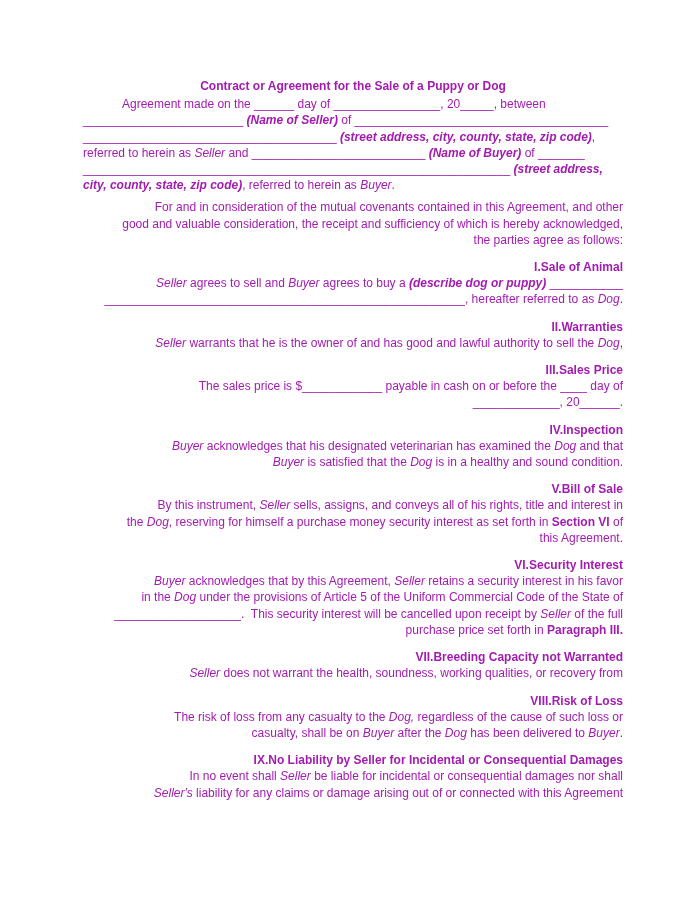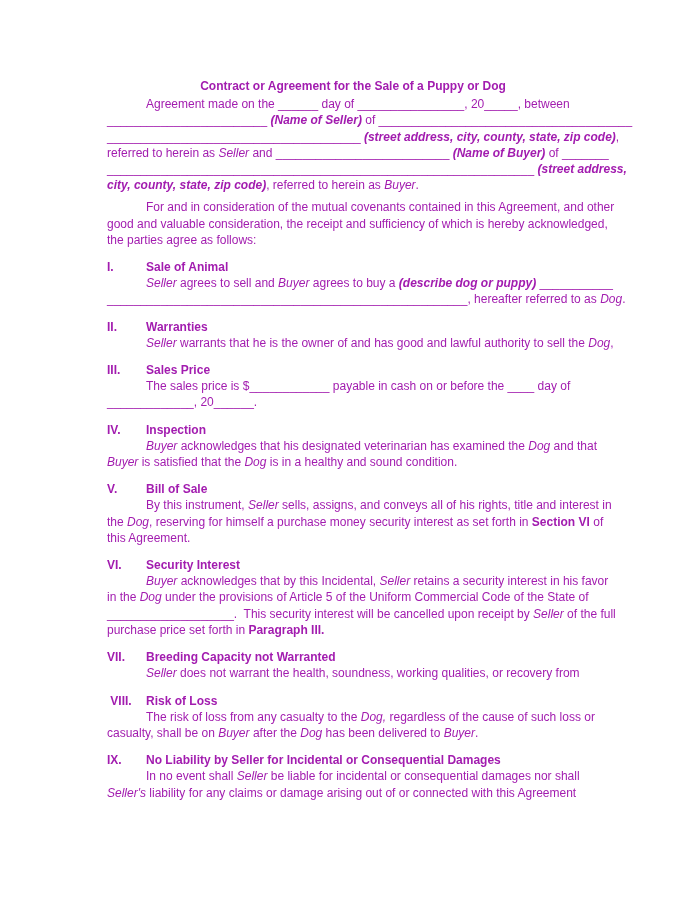--- a/index.html
+++ b/index.html
@@ -22,24 +22,23 @@
   .title {
     text-align: center;
     font-weight: bold;
     line-height: 16.2px;
     white-space: pre;
     margin-bottom: 2px;
   }
   .line {
     line-height: 16.2px;
     white-space: pre;
-    margin-left: 24px;
   }
   .indent { padding-left: 39px; }
-  .block { margin-top: 11px; }
+  .block { margin-top: 11px; text-align: right; }
   .intro { margin-top: 6px; }
   .numeral {
     display: inline-block;
     width: 39px;
     font-weight: bold;
   }
   .b  { font-weight: bold; }
   .i  { font-style: italic; }
   .bi { font-weight: bold; font-style: italic; }
 </style>
@@ -82,21 +81,21 @@
         <div class="line"><span class="i">Buyer</span><span> is satisfied that the </span><span class="i">Dog</span><span> is in a healthy and sound condition.</span></div>
       </div>
       <div class="block">
         <div class="line"><span class="numeral">V.</span><span class="b">Bill of Sale</span></div>
         <div class="line indent"><span>By this instrument, </span><span class="i">Seller</span><span> sells, assigns, and conveys all of his rights, title and interest in</span></div>
         <div class="line"><span>the </span><span class="i">Dog</span><span>, reserving for himself a purchase money security interest as set forth in </span><span class="b">Section VI</span><span> of</span></div>
         <div class="line"><span>this Agreement.</span></div>
       </div>
       <div class="block">
         <div class="line"><span class="numeral">VI.</span><span class="b">Security Interest</span></div>
-        <div class="line indent"><span class="i">Buyer</span><span> acknowledges that by this Incidental, </span><span class="i">Seller</span><span> retains a security interest in his favor</span></div>
+        <div class="line indent"><span class="i">Buyer</span><span> acknowledges that by this Agreement, </span><span class="i">Seller</span><span> retains a security interest in his favor</span></div>
         <div class="line"><span>in the </span><span class="i">Dog</span><span> under the provisions of Article 5 of the Uniform Commercial Code of the State of</span></div>
         <div class="line"><span>___________________.  This security interest will be cancelled upon receipt by </span><span class="i">Seller</span><span> of the full</span></div>
         <div class="line"><span>purchase price set forth in </span><span class="b">Paragraph III.</span></div>
       </div>
       <div class="block">
         <div class="line"><span class="numeral">VII.</span><span class="b">Breeding Capacity not Warranted</span></div>
         <div class="line indent"><span class="i">Seller</span><span> does not warrant the health, soundness, working qualities, or recovery from</span></div>
       </div>
       <div class="block">
         <div class="line"><span class="numeral"> VIII.</span><span class="b">Risk of Loss</span></div>

